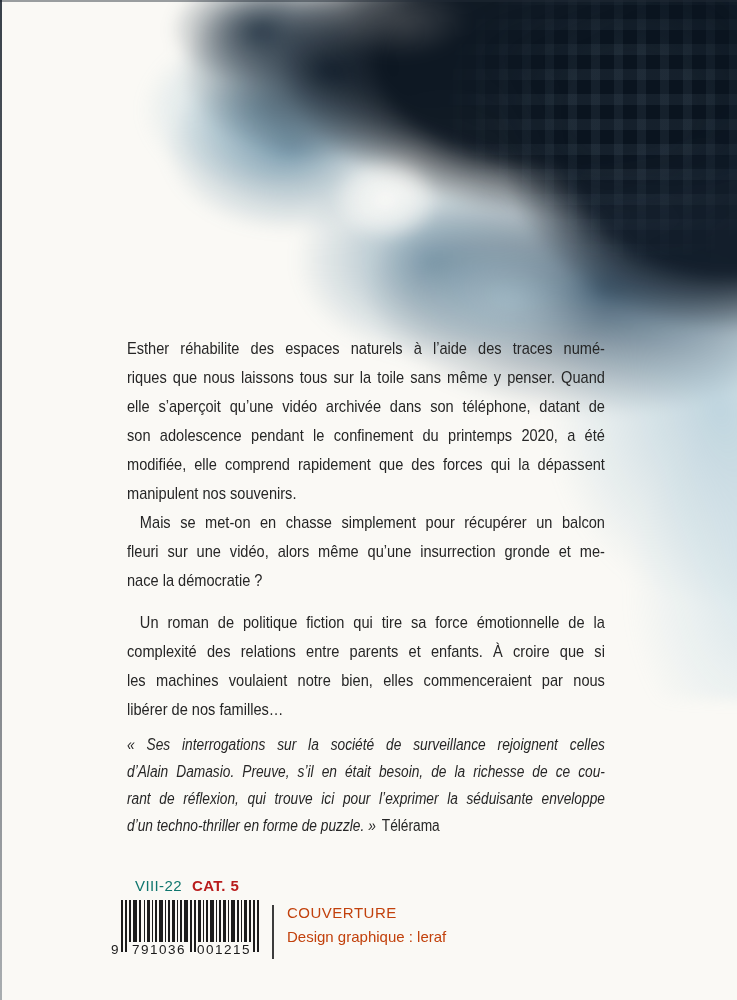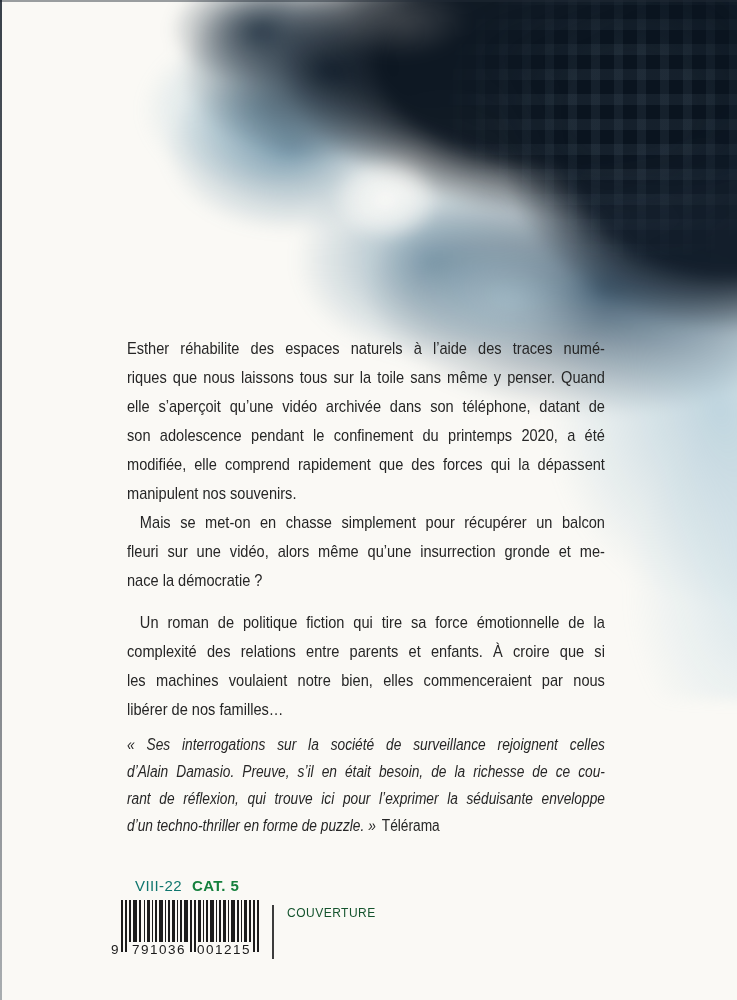--- a/index.html
+++ b/index.html
@@ -66,24 +66,24 @@
   .para .ln.last { text-align-last:left; }
   .quote-lines .ln.last { text-align-last:justify; }
   .para.indent .ln:first-child { text-indent:15px; }
   .para.gap { margin-top:13px; }
   .ln-last { text-align:left; }
   .quote-source { font-style:normal; margin-left:7px; }
 
   
   .meta { position:absolute; left:135px; top:877px; font-size:15px; }
   .print-code { color:#0f766e; letter-spacing:.4px; }
-  .category { color:#15803d; font-weight:bold; margin-left:10px; letter-spacing:.4px; }
+  .category { color:#b91c1c; font-weight:bold; margin-left:10px; letter-spacing:.4px; }
   .barcode { position:absolute; left:111px; top:900px; }
   .divider { position:absolute; left:272px; top:905px; width:2px; height:54px; background:#3c3c3c; }
-  .credits { position:absolute; left:287px; top:901px; font-size:12px; line-height:24px; color:#14532d; }
+  .credits { position:absolute; left:287px; top:901px; font-size:15px; line-height:24px; color:#c2410c; }
   .credits .head { letter-spacing:.5px; }
 </style>
 </head>
 <body>
 
 <div class="page">
 
   <div class="ink"></div>
   <div class="windows"></div>
   <div class="edge-top"></div>
@@ -169,15 +169,16 @@
       <text x="0" y="54">9</text>
       <text x="48" y="54" text-anchor="middle" letter-spacing="1.5">791036</text>
       <text x="113" y="54" text-anchor="middle" letter-spacing="1.5">001215</text>
     </g>
   </svg>
 
   <div class="divider"></div>
 
   <div class="credits">
     <div class="head">COUVERTURE</div>
+    <div>Design graphique : leraf</div>
   </div>
 
 </div>
 
 </body></html>

